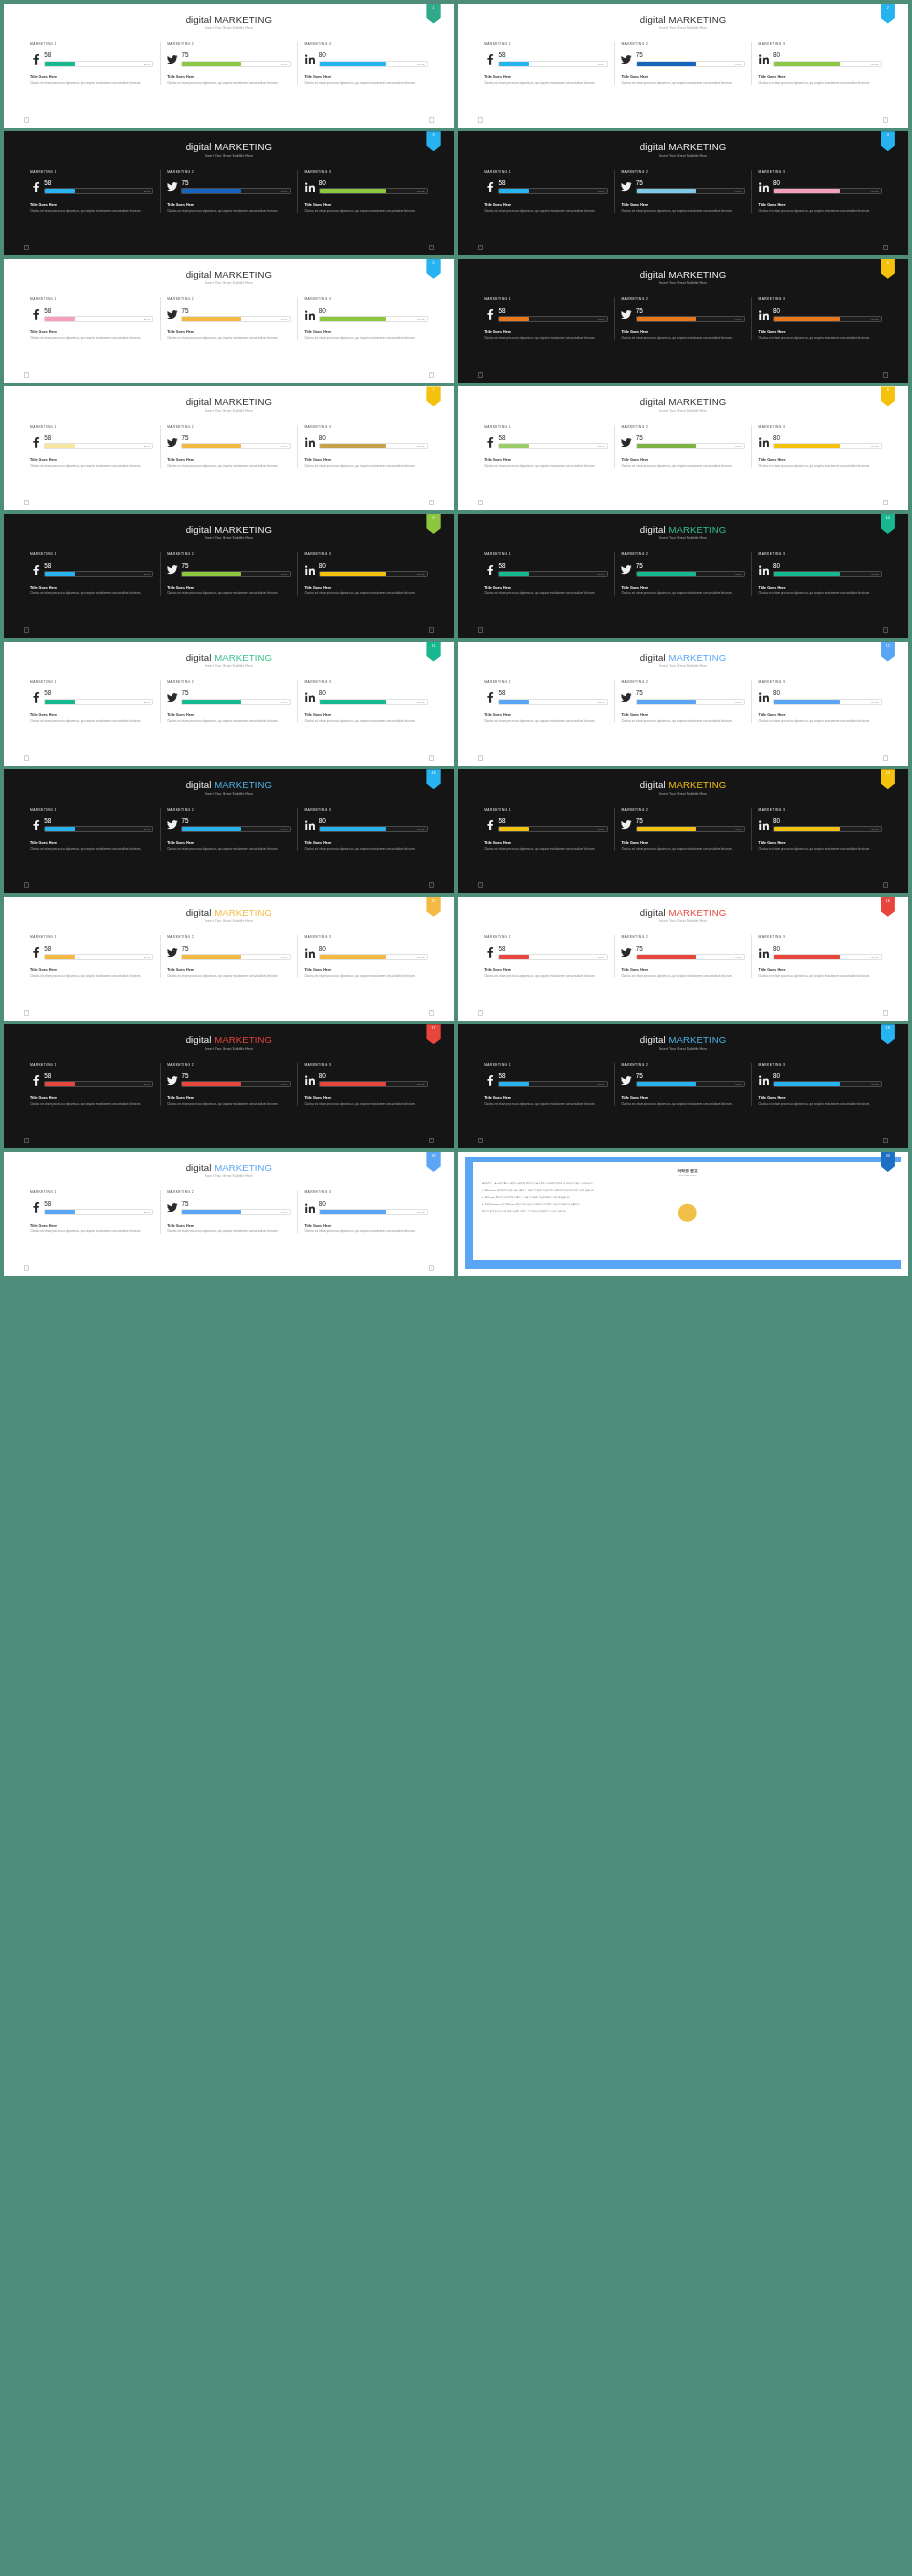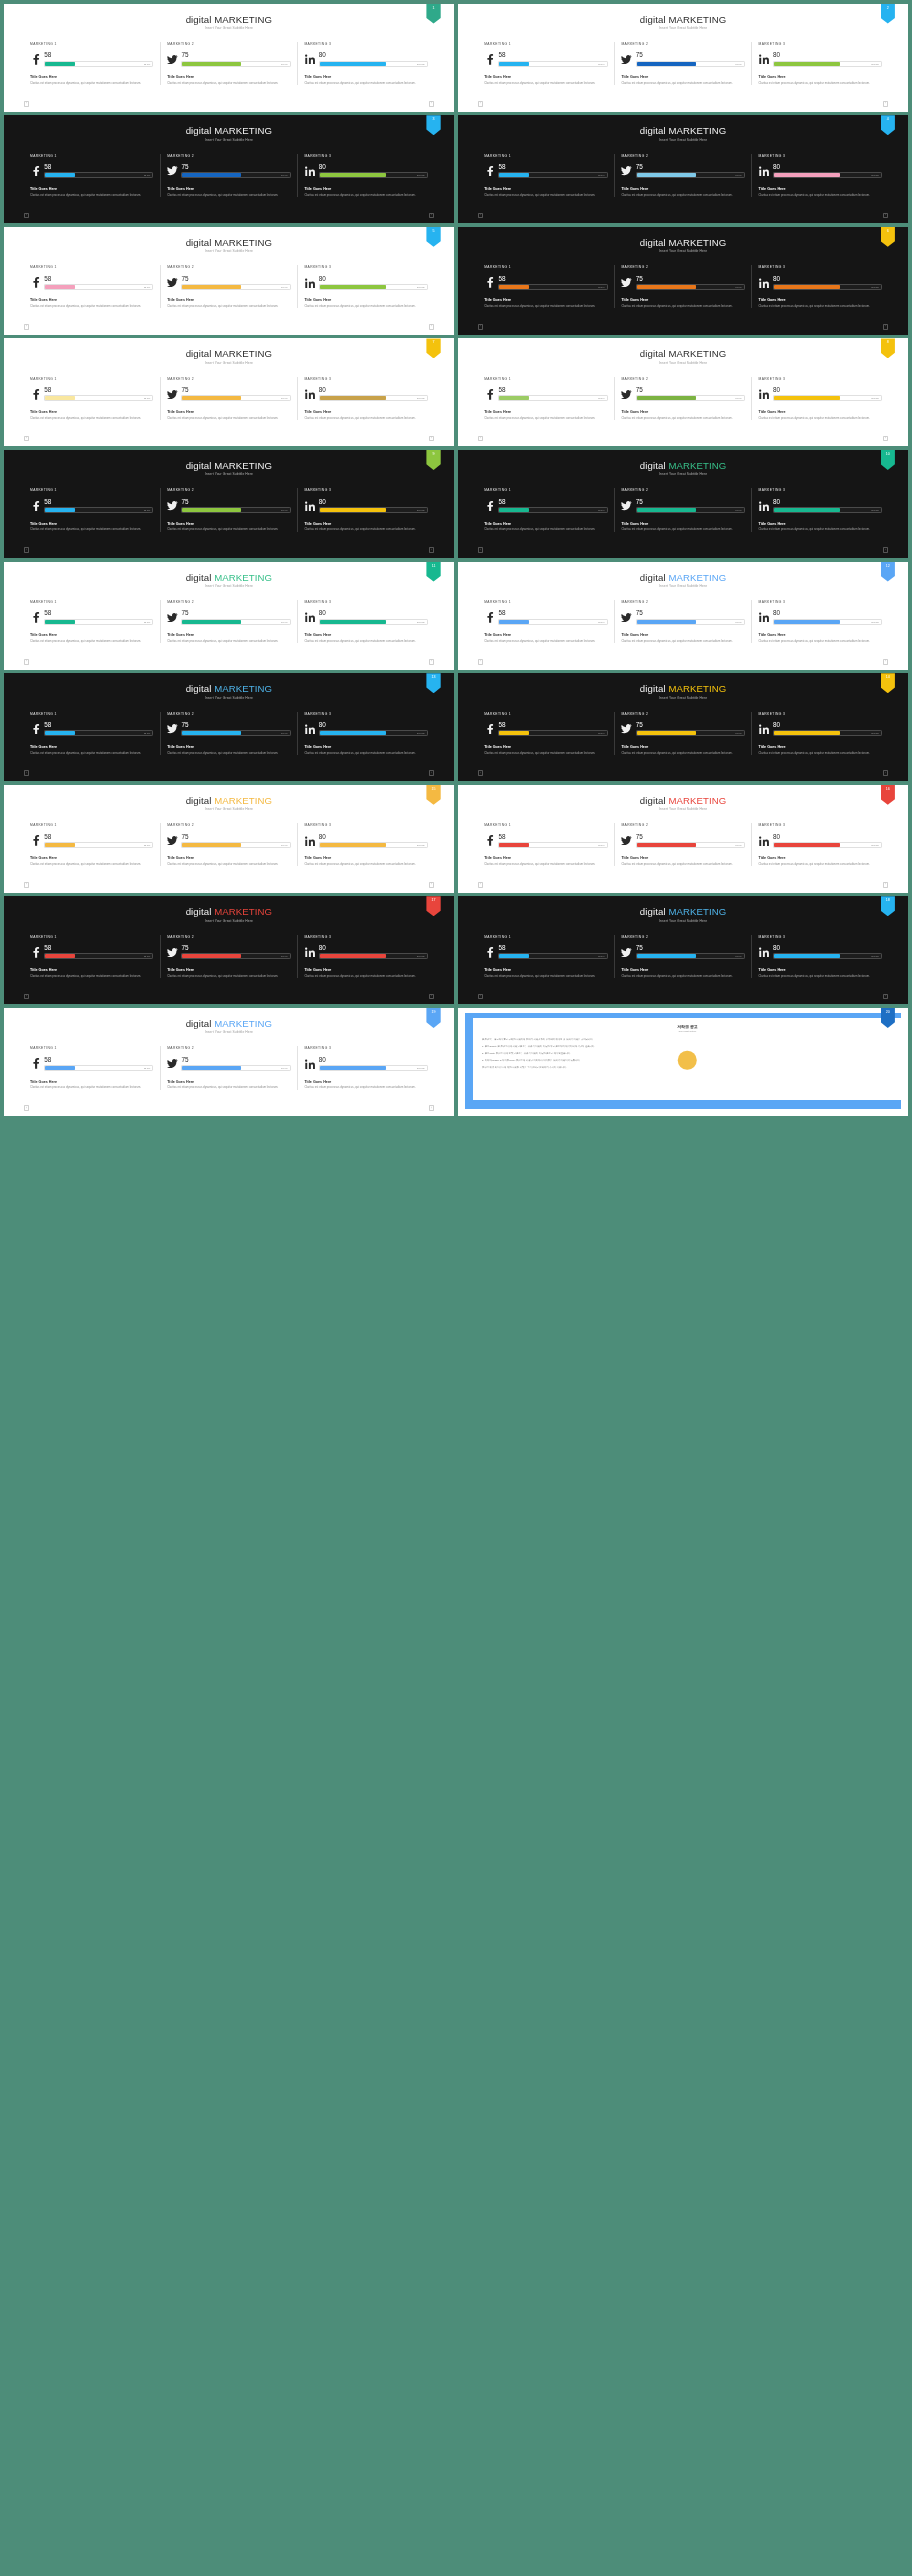--- a/index.html
+++ b/index.html
@@ -11,21 +11,21 @@
   }
   #grid {
     display: grid;
     grid-template-columns: repeat(2, 1fr);
     gap: 3.6px;
     padding: 3.6px;
     width: 912px;
   }
   .slide {
     position: relative;
-    height: 108px;
+    height: 124px;
     overflow: hidden;
     background: #ffffff;
   }
   .slide.dark { background: #151515; }
 
   
   .ribbon {
     position: absolute; top: 0; right: 13.5px;
     width: 14.3px; height: 20px;
     display: flex; align-items: flex-start; justify-content: center;

